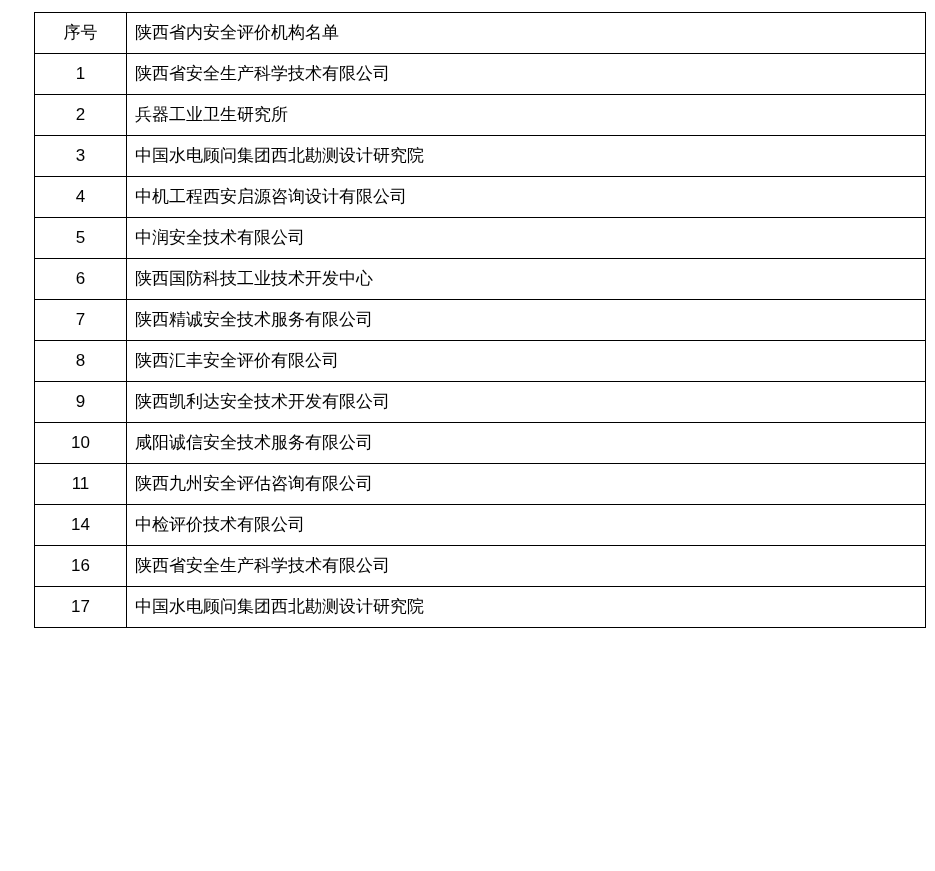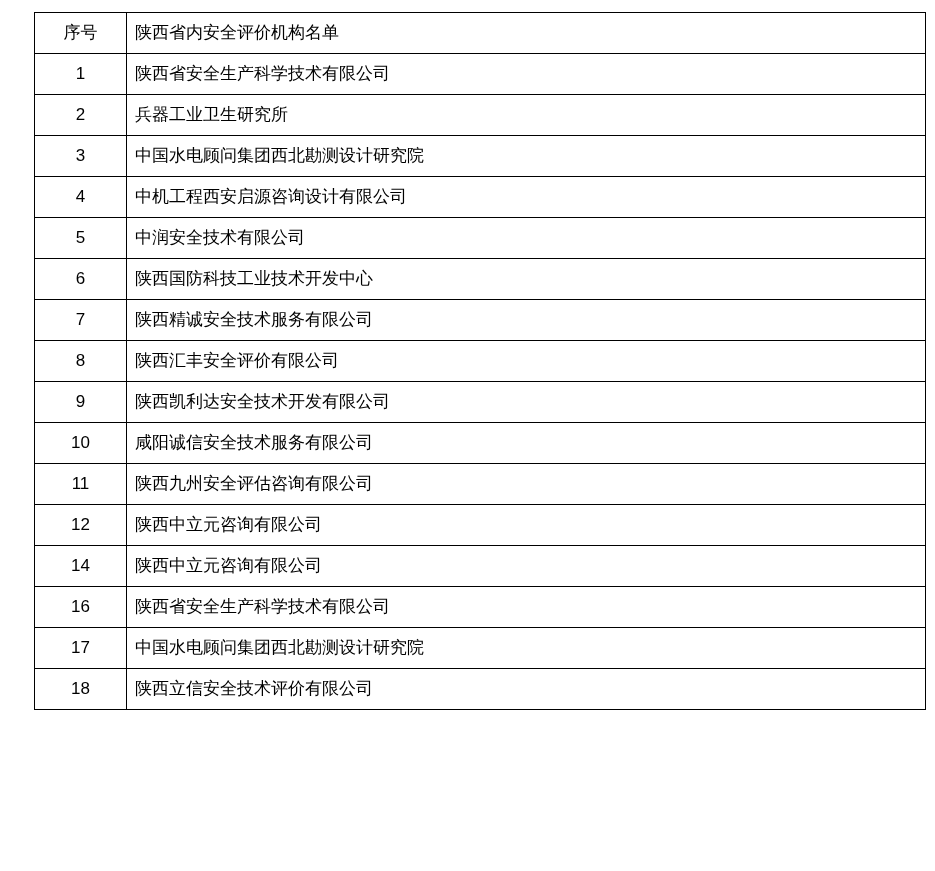--- a/index.html
+++ b/index.html
@@ -96,34 +96,26 @@
       </tr>
       <tr>
         <td class="idx">10</td>
         <td class="name">咸阳诚信安全技术服务有限公司</td>
       </tr>
       <tr>
         <td class="idx">11</td>
         <td class="name">陕西九州安全评估咨询有限公司</td>
       </tr>
       <tr>
-        <td class="idx">12</td>
-        <td class="name">陕西中立元咨询有限公司</td>
-      </tr>
-      <tr>
         <td class="idx">14</td>
-        <td class="name">陕西中立元咨询有限公司</td>
+        <td class="name">中检评价技术有限公司</td>
       </tr>
       <tr>
         <td class="idx">16</td>
         <td class="name">陕西省安全生产科学技术有限公司</td>
       </tr>
       <tr>
         <td class="idx">17</td>
         <td class="name">中国水电顾问集团西北勘测设计研究院</td>
       </tr>
-      <tr>
-        <td class="idx">18</td>
-        <td class="name">陕西立信安全技术评价有限公司</td>
-      </tr>
     </tbody>
   </table>
 </div>
 
 </body></html>

